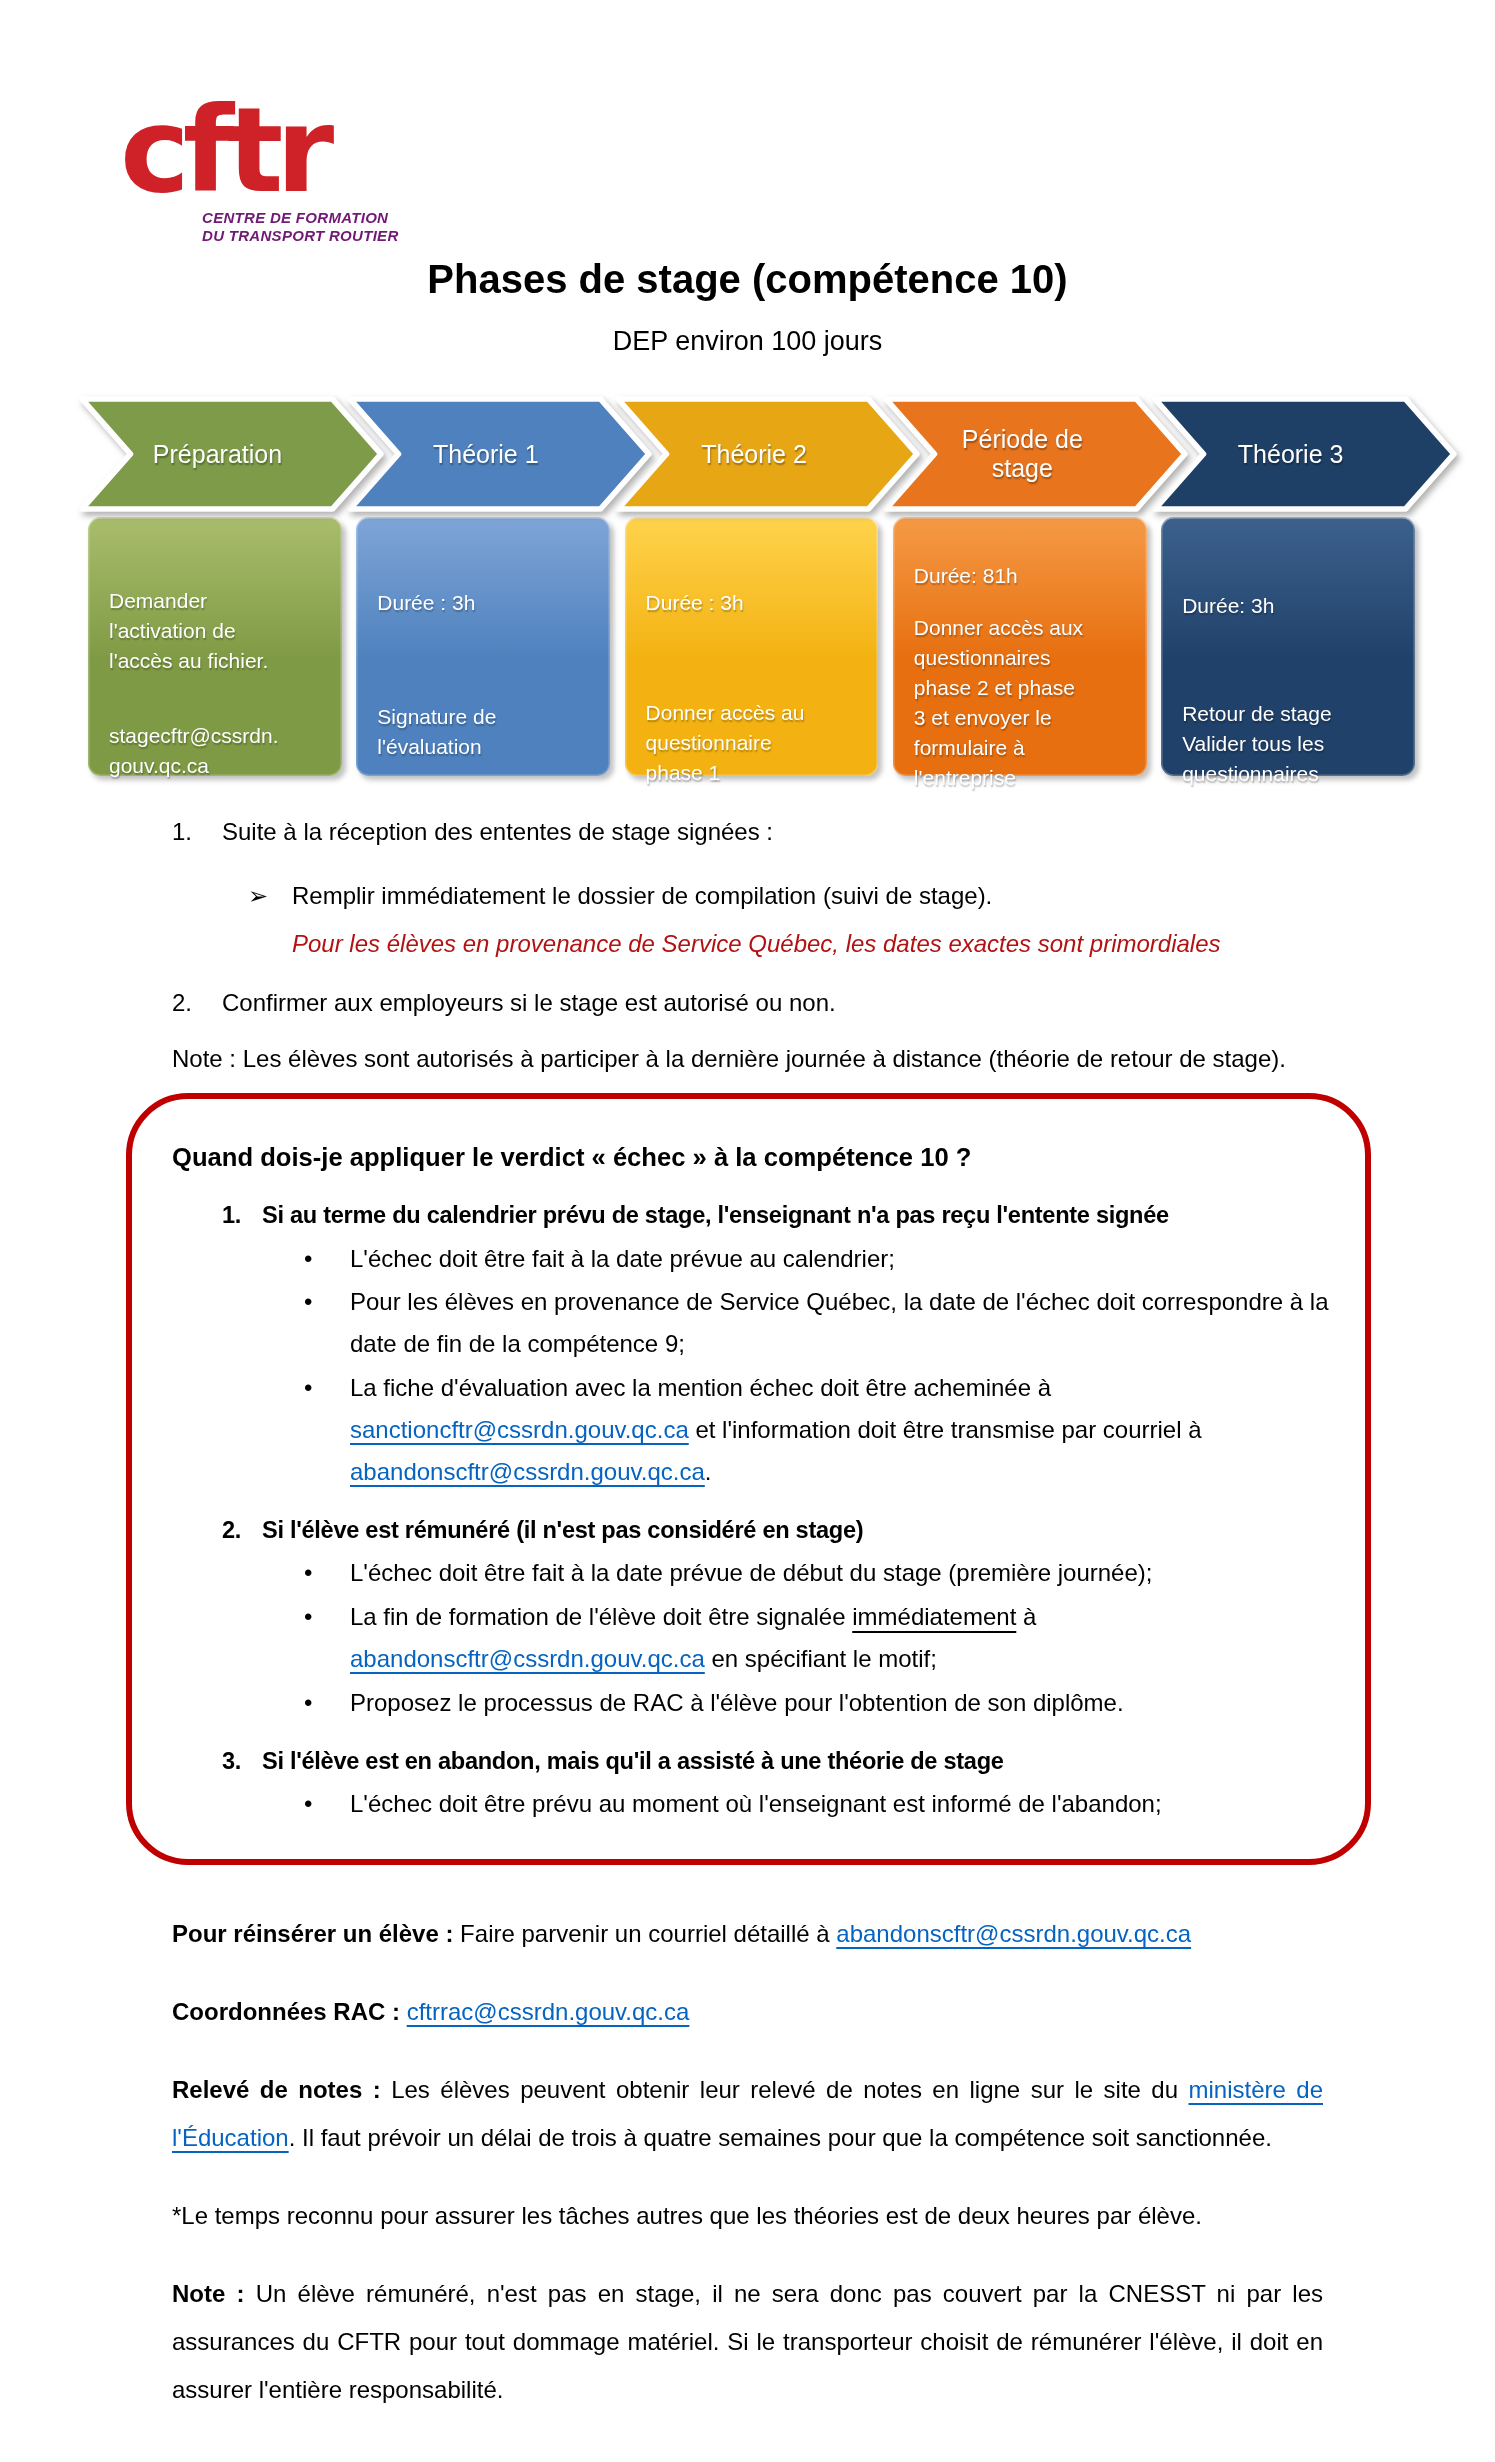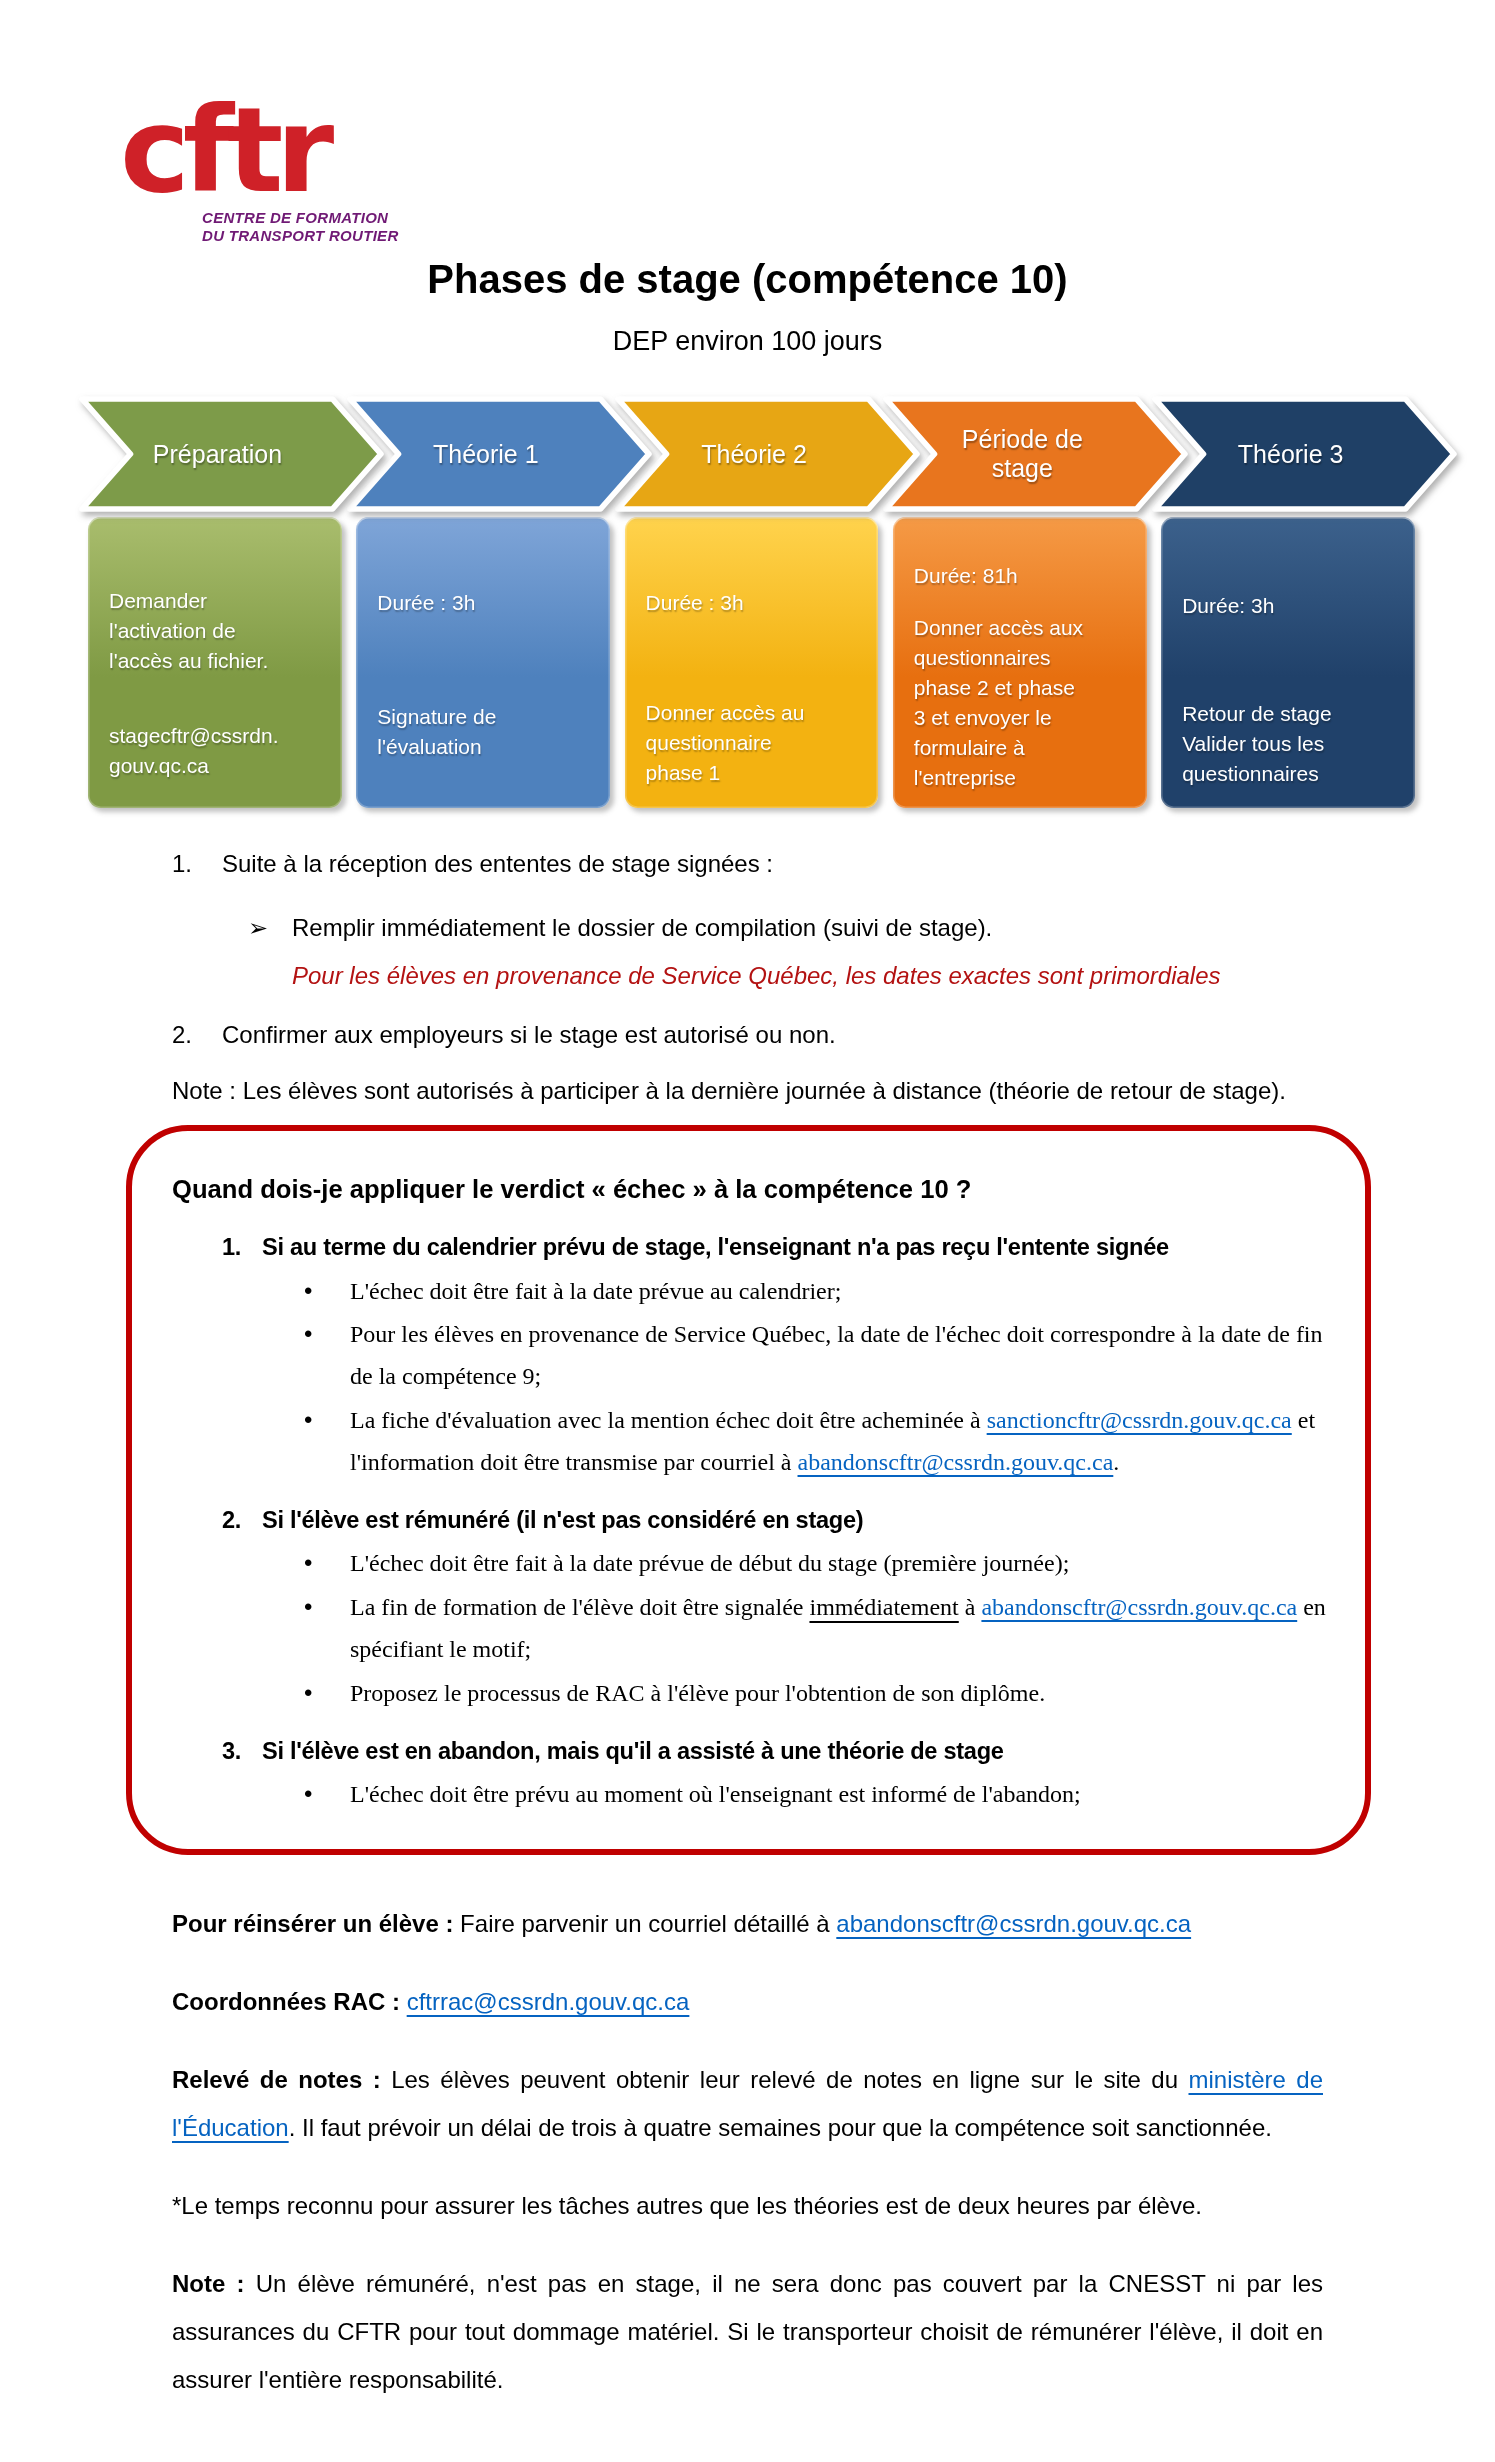--- a/index.html
+++ b/index.html
@@ -39,21 +39,21 @@
     overflow:visible;
   }
   .arrow-wrap svg polygon { fill:var(--arrow); stroke:#fff; stroke-width:7; stroke-linejoin:round; }
   .arrow-label {
     position:absolute; top:0; bottom:0; left:16%; right:14%;
     display:flex; align-items:center; justify-content:center; text-align:center;
     color:#fff; font-size:25px; line-height:29px;
     text-shadow:0.8px 1.6px 1.6px rgba(0,0,0,.35);
   }
   .box {
-    margin-top:8px; height:291px; border-radius:12.8px; padding:21px 21px;
+    margin-top:8px; height:259px; border-radius:12.8px; padding:21px 21px;
     background:linear-gradient(180deg, var(--bt) 0%, var(--bb) 55%);
     box-shadow:3.2px 4px 4.8px rgba(120,120,120,.45), inset 0 1.6px 0 rgba(255,255,255,.35), inset 0 0 0 1.6px rgba(255,255,255,.25);
     color:#fff; font-size:21px; line-height:30px;
     text-shadow:0.8px 1.6px 1.6px rgba(0,0,0,.28);
   }
   .col:nth-child(1) .bt{margin-top:48px}  .col:nth-child(1) .bb{margin-top:45px}
   .col:nth-child(2) .bt{margin-top:50px}  .col:nth-child(2) .bb{margin-top:84px}
   .col:nth-child(3) .bt{margin-top:50px}  .col:nth-child(3) .bb{margin-top:80px}
   .col:nth-child(4) .bt{margin-top:22.4px}  .col:nth-child(4) .bb{margin-top:22px}
   .col:nth-child(5) .bt{margin-top:53px}  .col:nth-child(5) .bb{margin-top:78px}
@@ -76,21 +76,21 @@
     border:6.4px solid var(--bc); border-radius:62px;
     padding:37px 18px 34px 40px;
     line-height:42px;
   }
   .fb-title { font-size:25.6px; font-weight:bold; }
   .fb-item { display:flex; margin-top:16px; font-weight:bold; font-size:23.6px; letter-spacing:-0.3px; }
   .fb-item .num { flex:0 0 40px; margin-left:50px; }
   .fb-item .txt { flex:1; }
   .fb-bullet { display:flex; margin-left:132px; margin-top:1.6px; }
   .fb-bullet .dot { flex:0 0 46px; }
-  .fb-bullet .txt { flex:1;font-family:Liberation Serif, serif; }
+  .fb-bullet .txt { flex:1; }
 
   
   .footer-p { margin-top:30px; }
   .footer-p.first { margin-top:45px; }
   .justify { text-align:justify; }
   b.lbl { font-weight:bold; }
 
   a.link, span.link {
     color:var(--link); text-decoration:underline; text-decoration-thickness:1.6px;
     text-underline-offset:4.8px; cursor:pointer;

